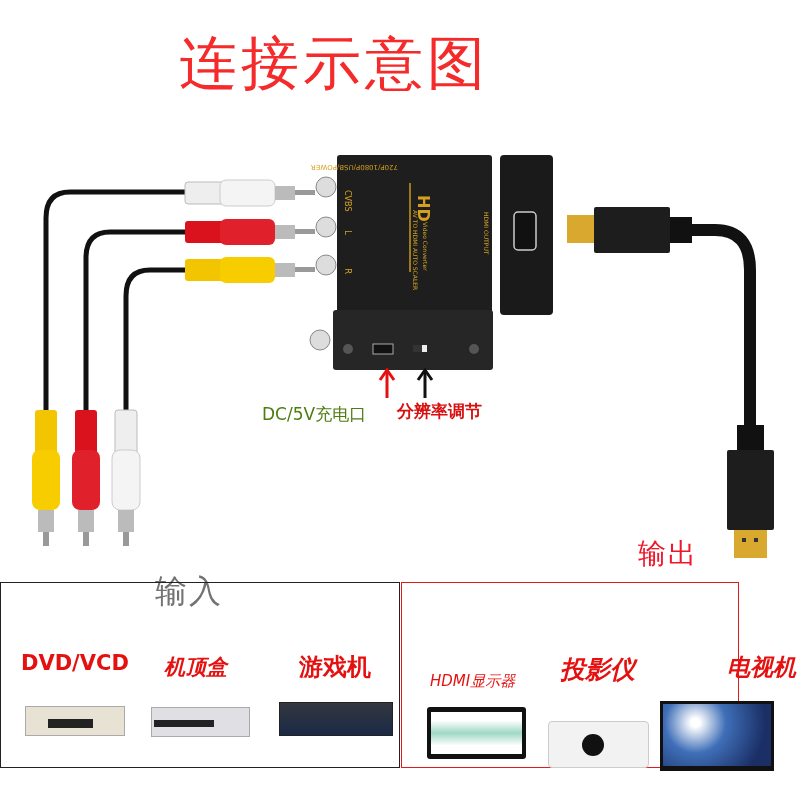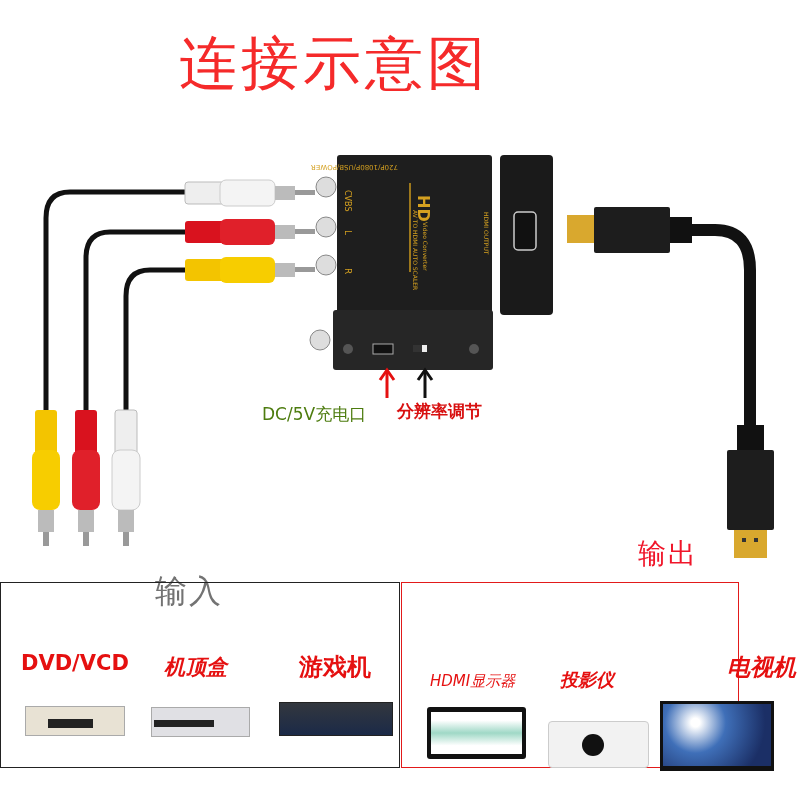--- a/index.html
+++ b/index.html
@@ -137,21 +137,21 @@
   </div>
   <div class="dev-label" style="left:298px;top:68px;font-size:24px;">游戏机</div>
   <div class="dev-img" style="left:278px;top:119px;width:112px;height:32px;background:linear-gradient(#33373e,#1b2a48);border:1px solid #222;"></div>
 </div>
 
 <div class="abs panel panel-right">
   <div class="dev-label" style="left:28px;top:89px;font-size:15px;font-weight:normal;">HDMI显示器</div>
   <div class="dev-img" style="left:25px;top:124px;width:99px;height:52px;background:#111;border-radius:3px;">
     <div style="position:absolute;left:4px;top:5px;width:91px;height:42px;background:linear-gradient(#fff 20%,#9fd8c6 50%,#fff 80%);"></div>
   </div>
-  <div class="dev-label" style="left:158px;top:85px;font-size:18px;">投影仪</div>
+  <div class="dev-label" style="left:158px;top:70px;font-size:25px;">投影仪</div>
   <div class="dev-img" style="left:146px;top:138px;width:99px;height:45px;background:#f2f2f2;border:1px solid #ccc;border-radius:4px;">
     <div style="position:absolute;left:33px;top:12px;width:22px;height:22px;border-radius:50%;background:#111;"></div>
   </div>
   <div class="dev-label" style="left:281px;top:69px;font-size:23px;margin-left:44px;">电视机</div>
   <div class="dev-img" style="left:258px;top:118px;width:114px;height:70px;background:#111;">
     <div style="position:absolute;left:3px;top:3px;width:108px;height:62px;background:radial-gradient(circle at 30% 30%,#fff 5%,#3f6fb8 35%,#1b2f66 80%);"></div>
   </div>
 </div>
 
 </body></html>

